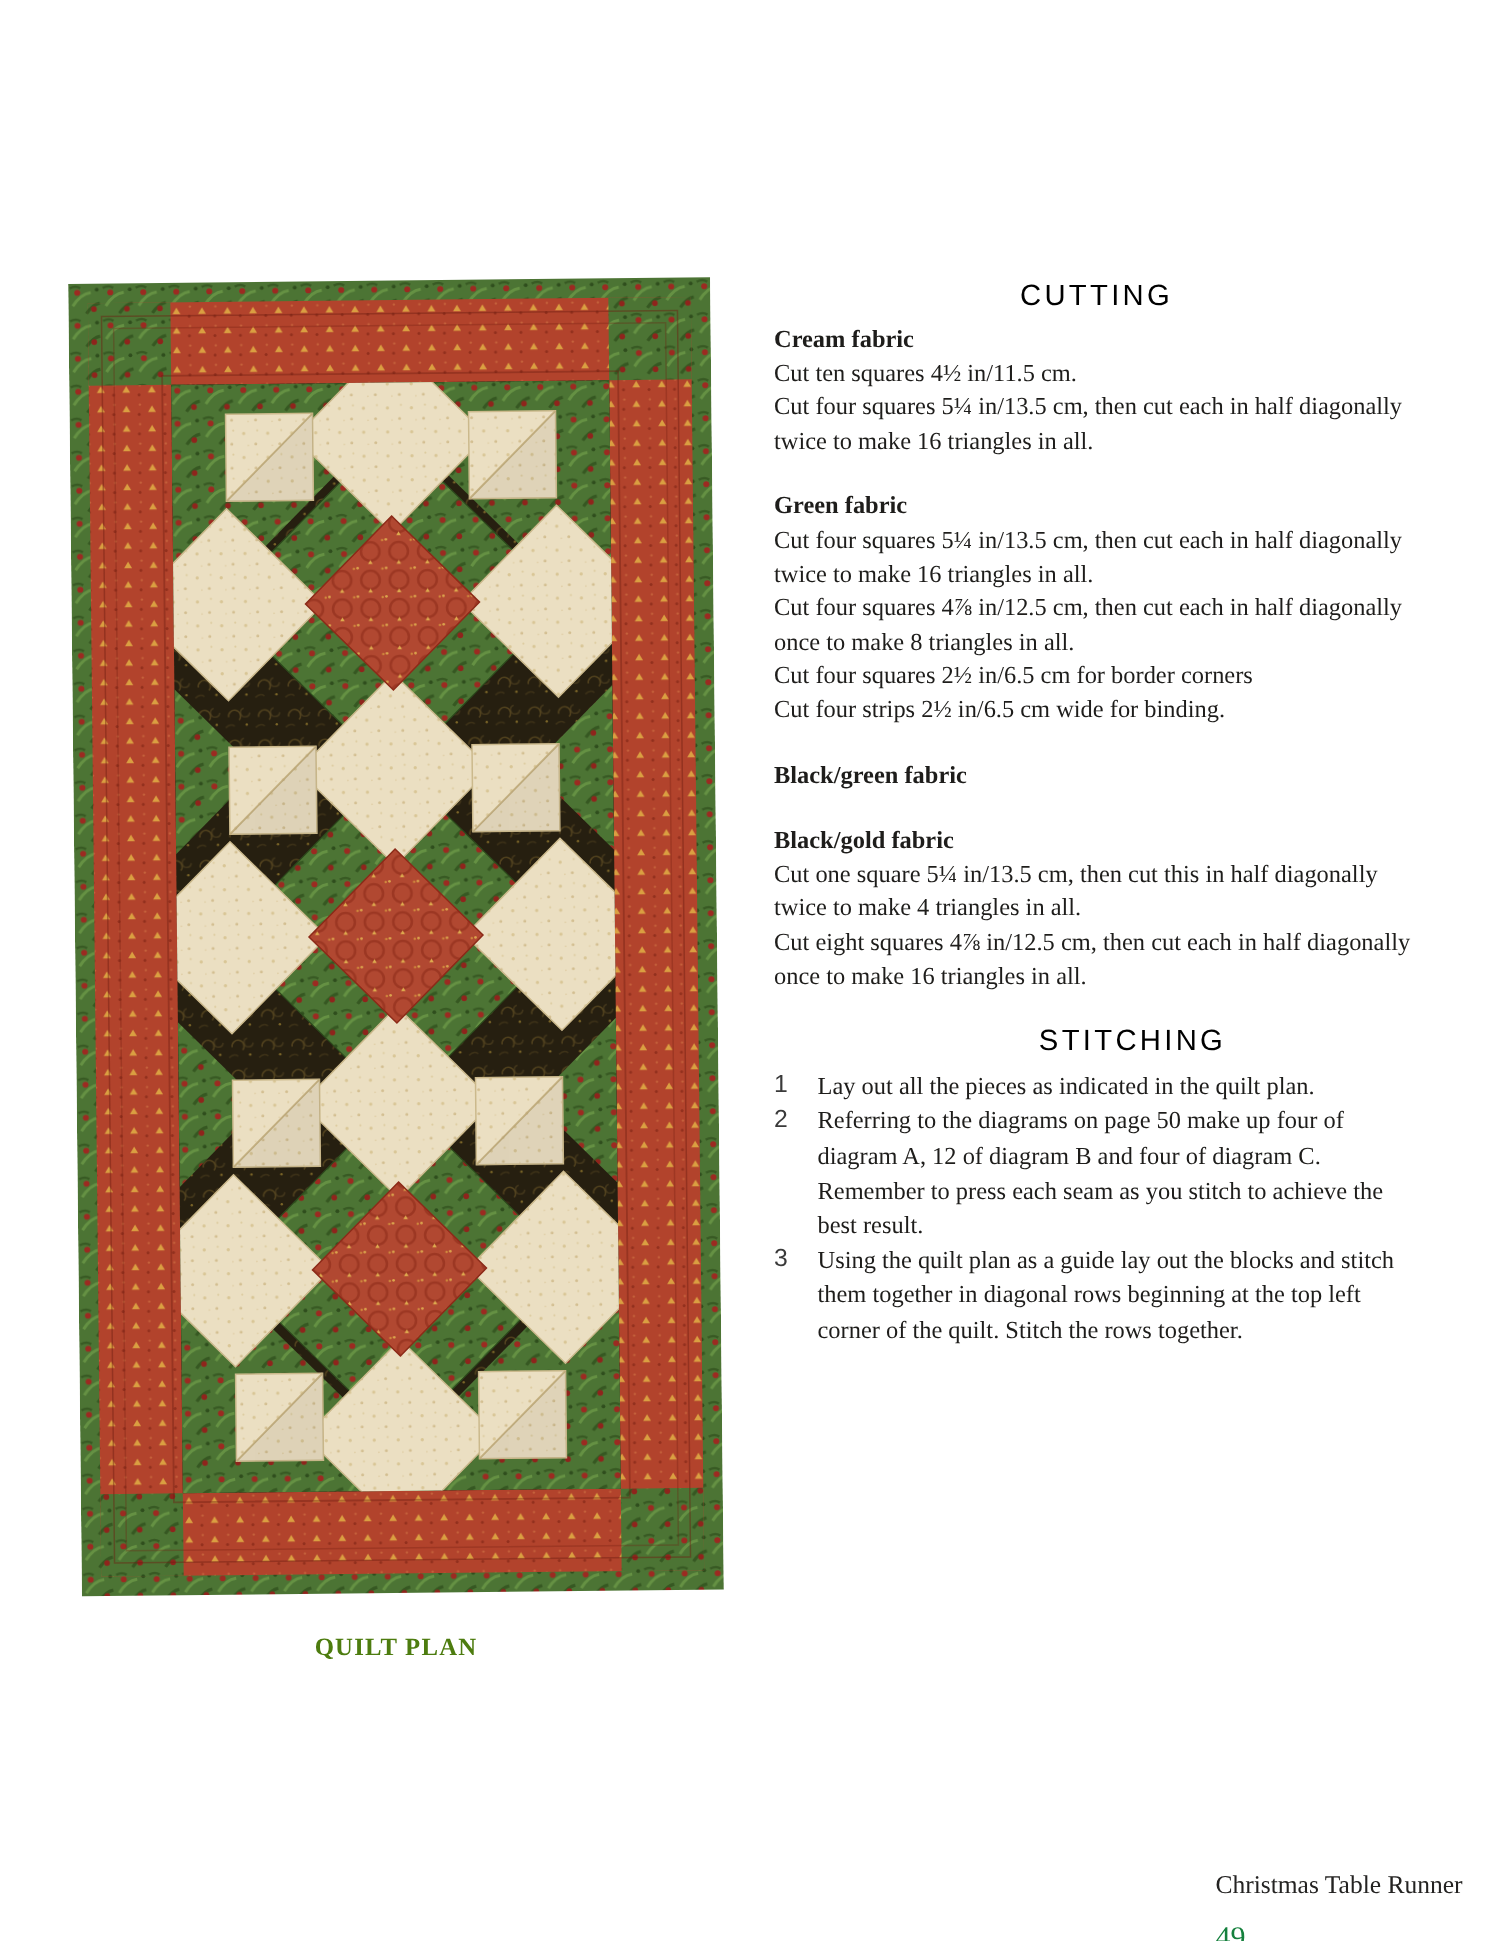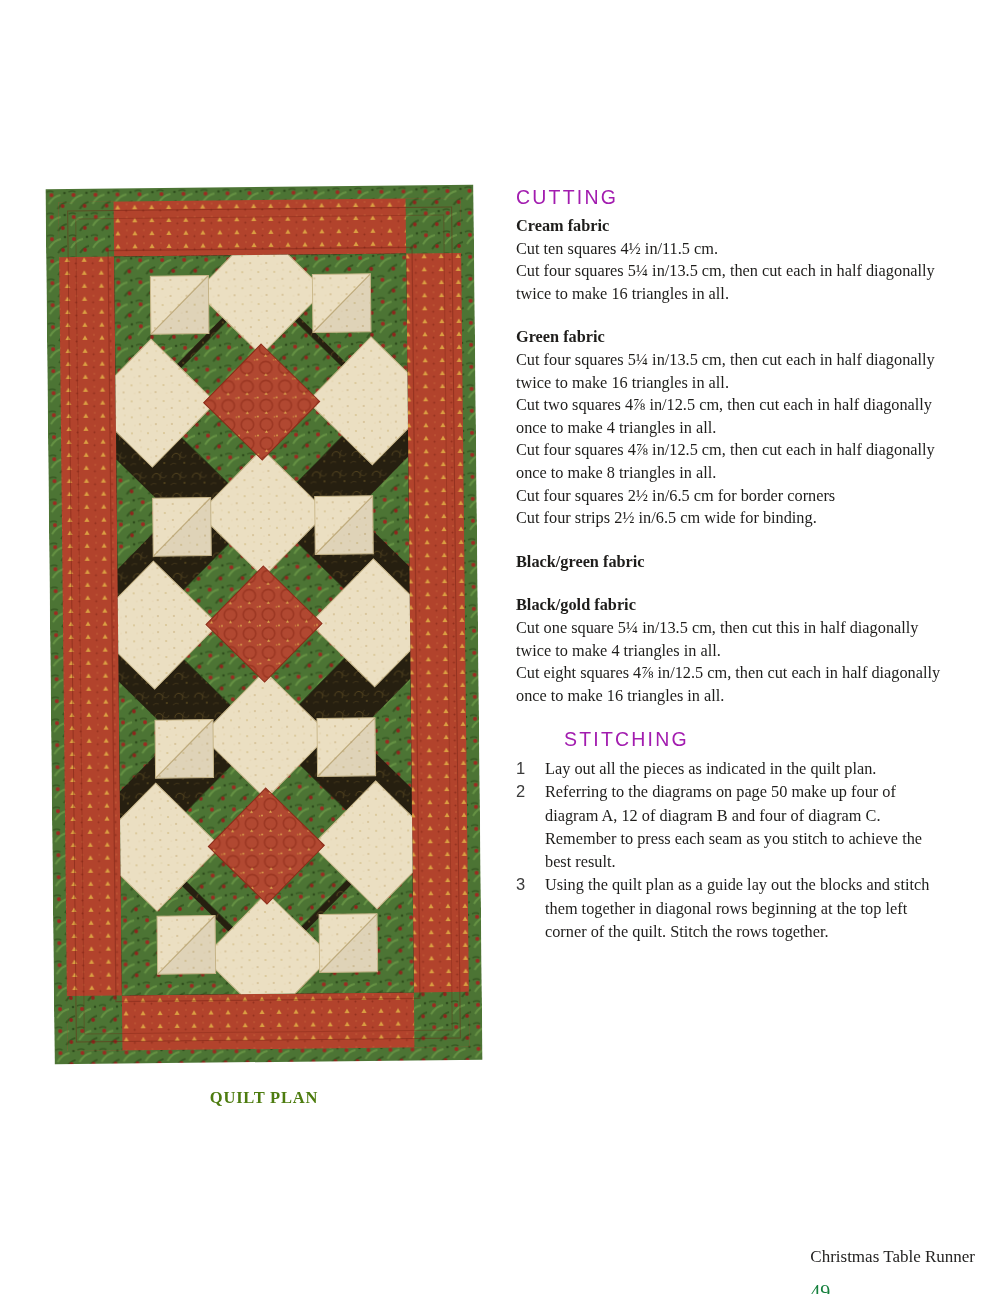--- a/index.html
+++ b/index.html
@@ -32,23 +32,24 @@
 
   
   .content {
     position: absolute; left: 516px; top: 186px; width: 430px;
   }
   .section-heading {
     font-family: "Liberation Sans", sans-serif;
     font-weight: 400;
     font-size: 19.5px;
     letter-spacing: 2.2px;
-    color: #a21caf;
+    color: #000000;
     margin: 0 0 7px 0;
     line-height: 22px;
+    text-align: center;
   }
   .stitching .section-heading { margin-top: 1px; margin-left: 48px; }
   .fabric-section { margin: 0 0 21px 0; }
   .fabric-title {
     font-weight: bold;
     font-size: 17px;
     line-height: 22.6px;
     margin: 0;
   }
   .fabric-section p {
@@ -239,21 +240,20 @@
     <div class="fabric-section">
       <p class="fabric-title">Cream fabric</p>
       <p>Cut ten squares 4½ in/11.5 cm.</p>
       <p>Cut four squares 5¼ in/13.5 cm, then cut each in half diagonally twice to make 16 triangles in all.</p>
     </div>
 
 
     <div class="fabric-section">
       <p class="fabric-title">Green fabric</p>
       <p>Cut four squares 5¼ in/13.5 cm, then cut each in half diagonally twice to make 16 triangles in all.</p>
-      <p>Cut two squares 4⅞ in/12.5 cm, then cut each in half diagonally once to make 4 triangles in all.</p>
       <p>Cut four squares 4⅞ in/12.5 cm, then cut each in half diagonally once to make 8 triangles in all.</p>
       <p>Cut four squares 2½ in/6.5 cm for border corners</p>
       <p>Cut four strips 2½ in/6.5 cm wide for binding.</p>
     </div>
 
     <div class="fabric-section">
       <p class="fabric-title">Black/green fabric</p>
     </div>
 
     <div class="fabric-section">

